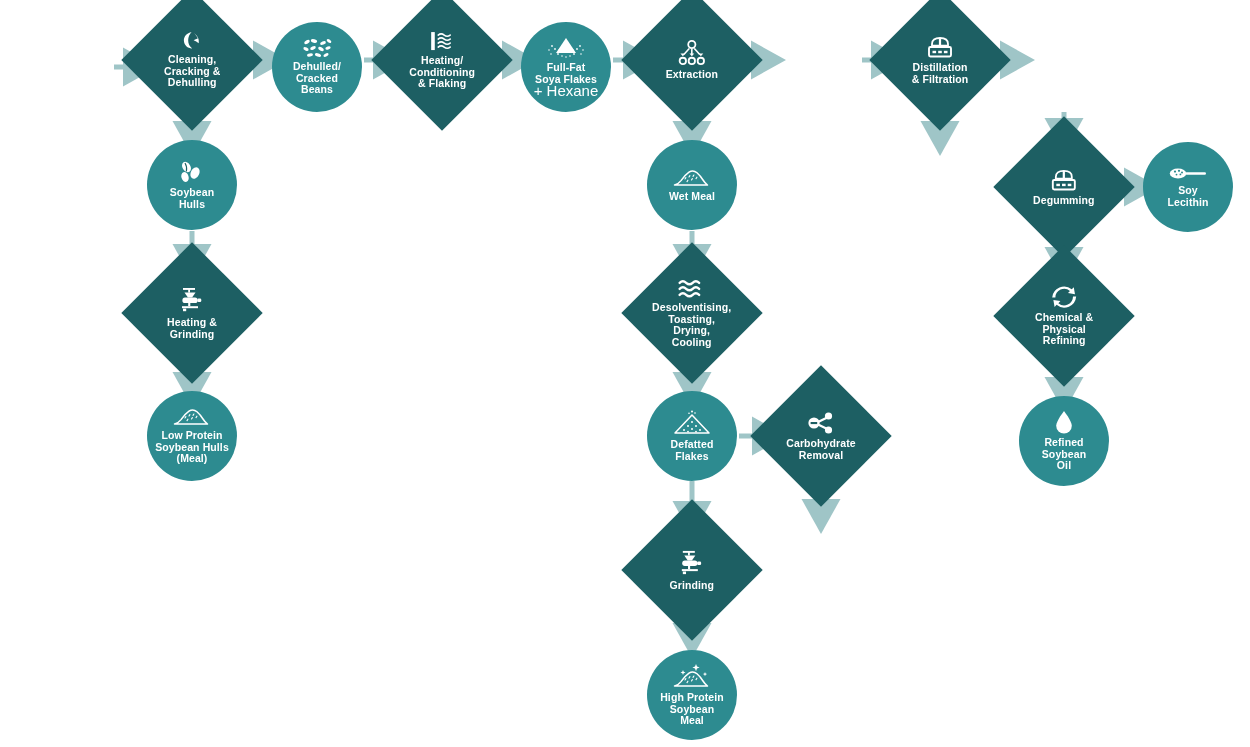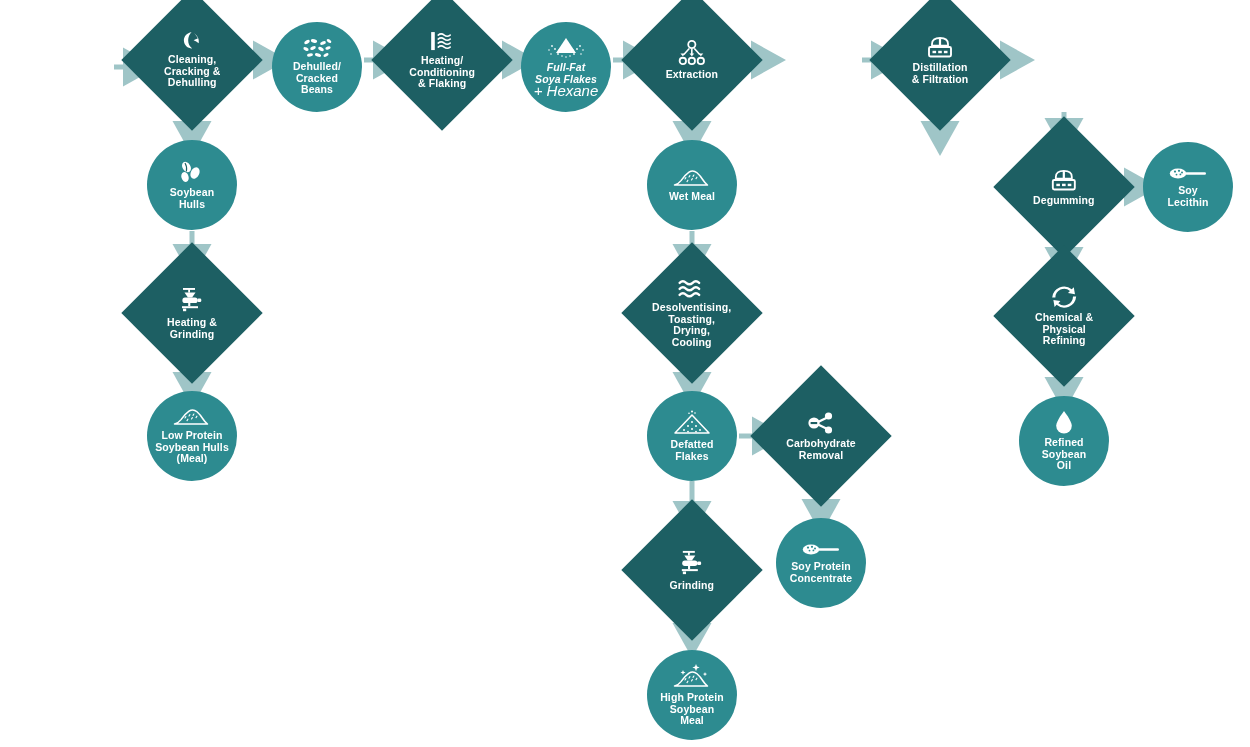--- a/index.html
+++ b/index.html
@@ -168,21 +168,21 @@
           <path d="M9 17 q3 -2.4 6 0 t6 0"></path>
         </g>
           </svg>
       </span>
       <span class="label">Heating/
 Conditioning
 &amp; Flaking</span>
     </div>
   </div>
 
-  <div class="node circle" style="left:521px;top:22px;width:90px;height:90px;font-style:italic;">
+  <div class="node circle" style="left:521px;top:22px;width:90px;height:90px;">
     <div class="inner">
       <span class="icon">
         <svg width="42" height="22" viewBox="0 0 42 22">
             <g fill="#fff">
           <path d="M21 1 L31 16 H11 z"></path>
           <g opacity="0.95">
             <circle cx="7" cy="9" r="0.9"></circle>
                 <circle cx="4" cy="13" r="0.8"></circle>
                 <circle cx="10" cy="12" r="0.9"></circle>
             <circle cx="6" cy="17" r="0.8"></circle>
@@ -393,41 +393,20 @@
           <rect x="9" y="11.2" width="12" height="2.3" transform="rotate(26 9 11.2)"></rect>
           <rect x="3.6" y="11" width="6.6" height="2.1" fill="#1d5f63"></rect>
         </g>
           </svg>
       </span>
       <span class="label">Carbohydrate
 Removal</span>
     </div>
   </div>
 
-  <div class="node circle" style="left:776px;top:518px;width:90px;height:90px;">
-    <div class="inner">
-      <span class="icon">
-        <svg width="38" height="16" viewBox="0 0 38 16">
-            <g fill="#fff">
-          <ellipse cx="9" cy="7.5" rx="8.2" ry="5"></ellipse>
-          <rect x="16" y="6.2" width="21" height="2.6" rx="1.3"></rect>
-          <g fill="#2d8b90">
-            <circle cx="6" cy="5.6" r="1.1"></circle>
-                <circle cx="10" cy="4.8" r="1.1"></circle>
-                <circle cx="13" cy="6.4" r="1"></circle>
-            <circle cx="7.5" cy="8.6" r="0.9"></circle>
-                <circle cx="11.4" cy="8.4" r="0.9"></circle>
-          </g>
-        </g>
-          </svg>
-      </span>
-      <span class="label">Soy Protein
-Concentrate</span>
-    </div>
-  </div>
 
   <div class="node diamond" style="left:642px;top:520px;width:100px;height:100px;">
     <div class="inner">
       <span class="icon">
         <svg width="28" height="28" viewBox="0 0 28 28">
             <g fill="#fff">
           <rect x="5" y="2" width="12" height="1.9"></rect>
           <rect x="10.2" y="3.2" width="1.8" height="3.4"></rect>
           <path d="M6.5 6.6 h11 l-3.4 5 h-4.2 z"></path>
           <rect x="4.4" y="11.6" width="15.2" height="5.4" rx="2.6"></rect>

